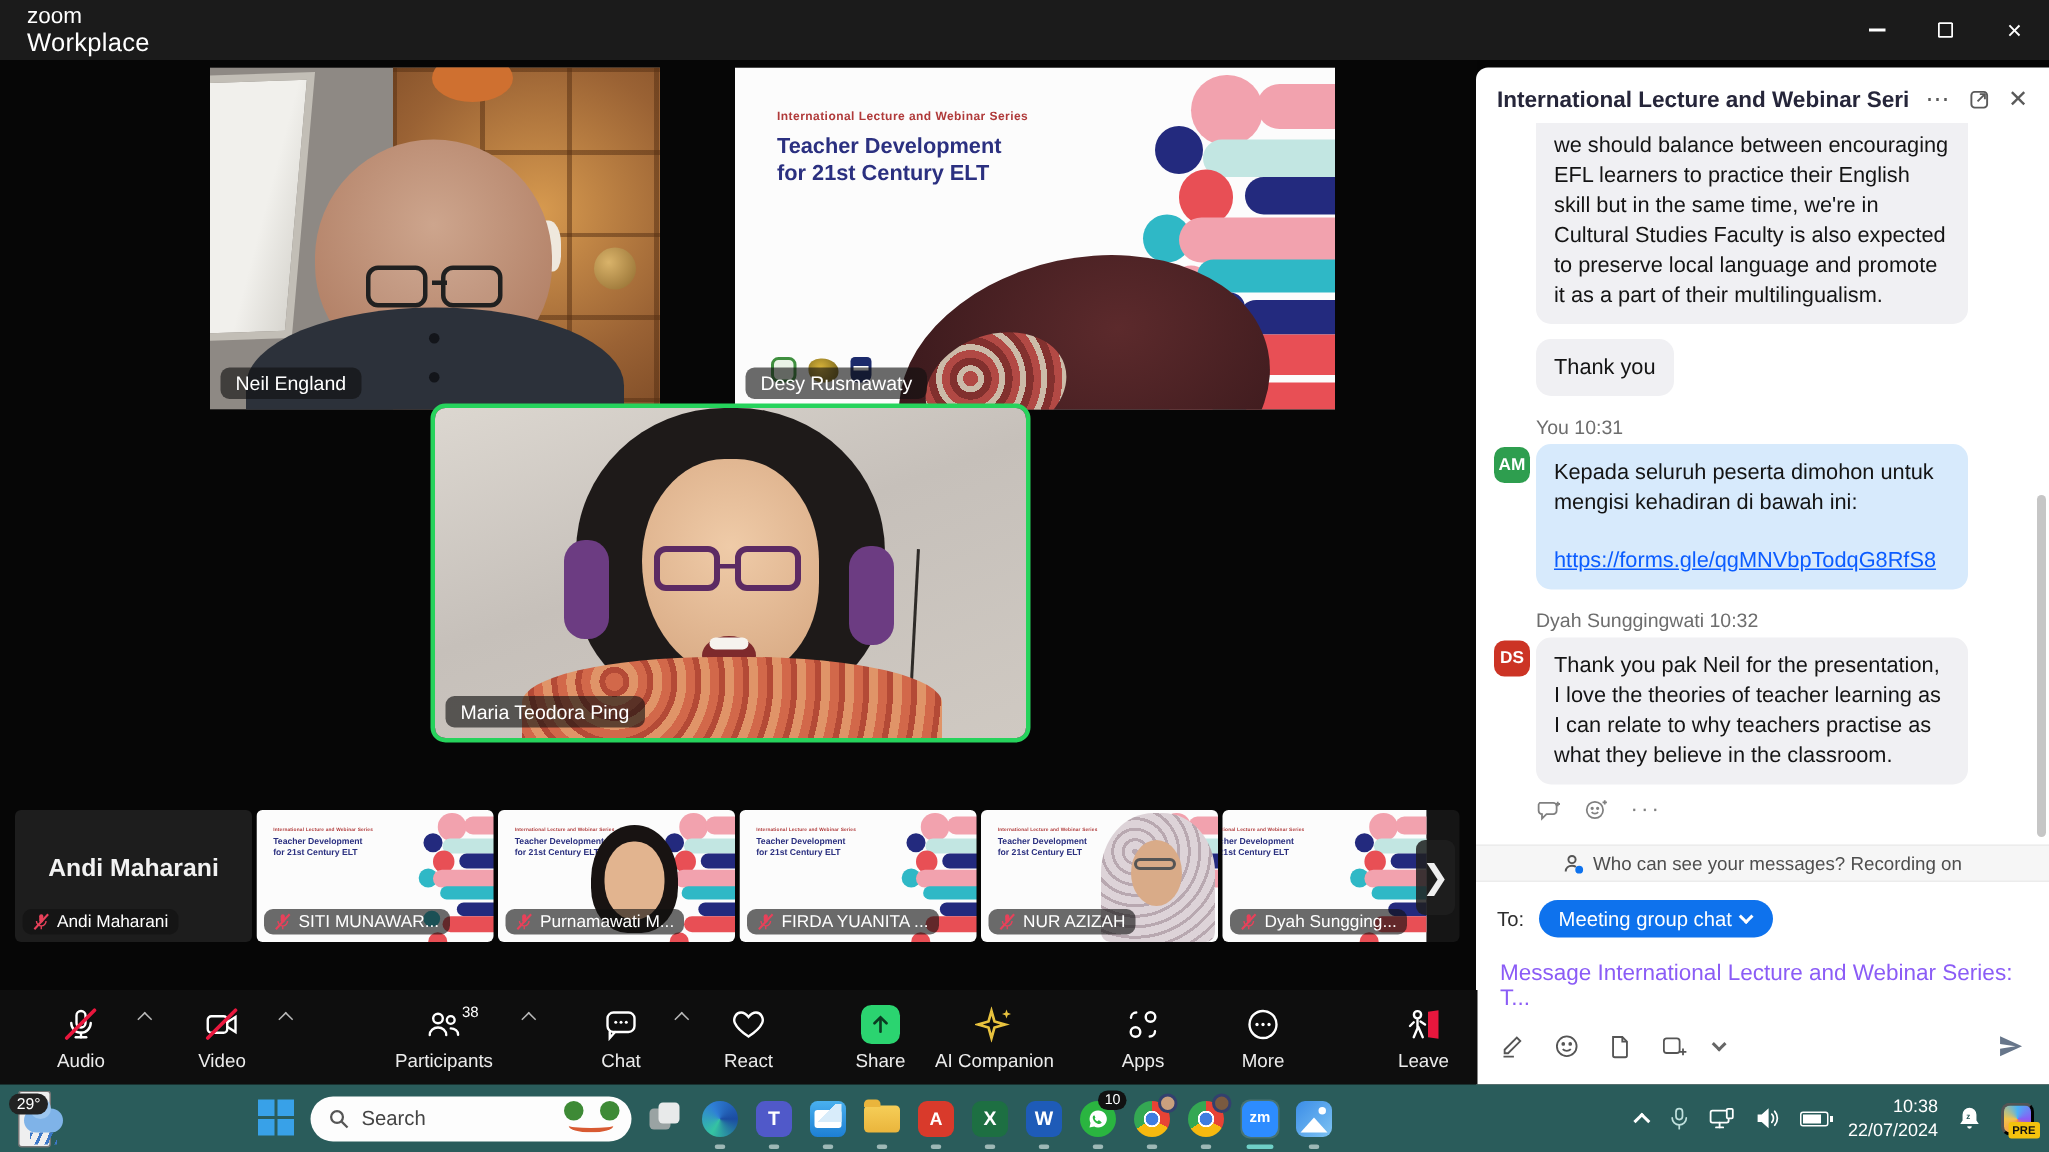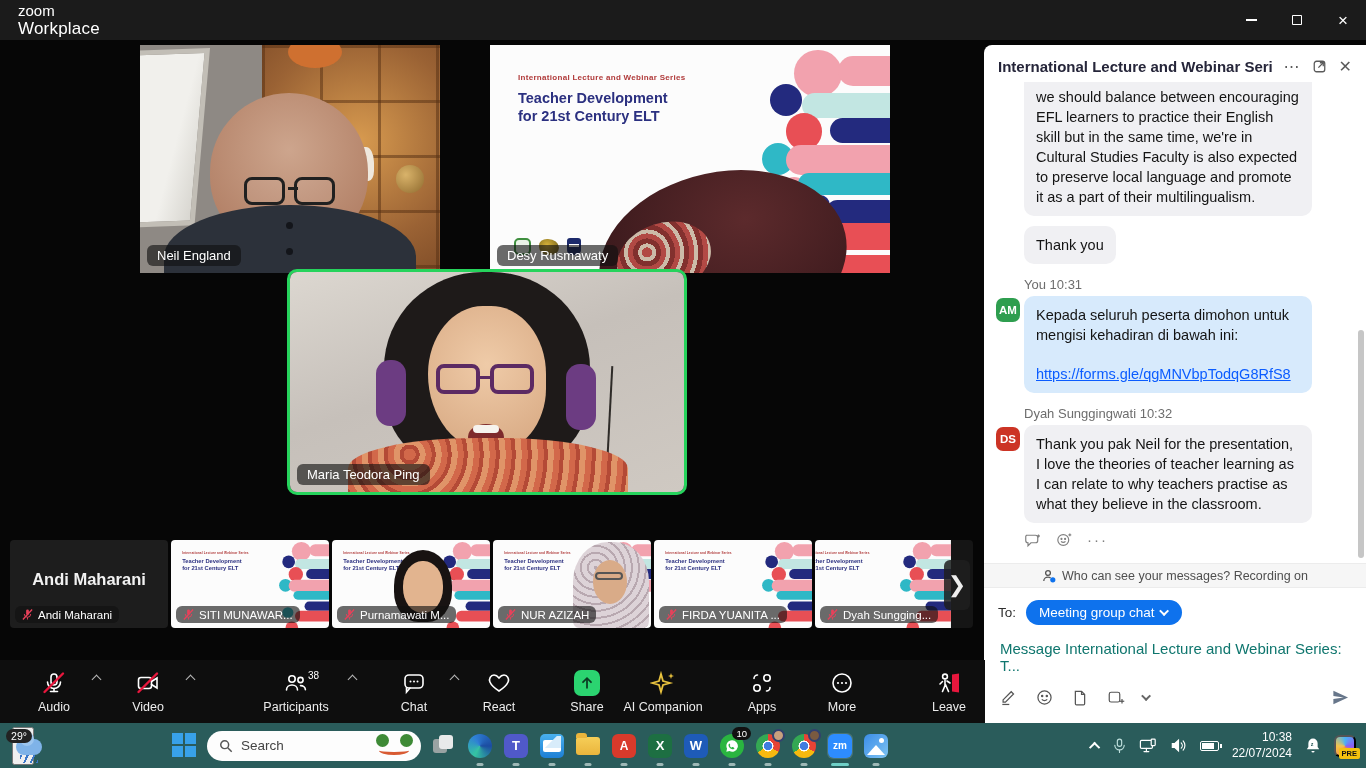--- a/index.html
+++ b/index.html
@@ -118,21 +118,21 @@
   .bgap {height:19px}
   .reactions {margin:9px 0 0 28px;display:flex;gap:15px;align-items:center;color:#808080}
   .react-btn {background:none;border:none;color:#808080;cursor:pointer;display:flex;align-items:center}
   .dots-txt {font-size:15px;letter-spacing:2px;line-height:0.5}
   .scroll-thumb {position:absolute;right:2px;top:248px;width:6px;height:228px;background:#c6c6c6;border-radius:3px;cursor:grab}
   .notice {flex:none;height:25px;background:#f6f6f6;border-top:1px solid #ececec;border-bottom:1px solid #ececec;display:flex;align-items:center;justify-content:center;gap:6px;font-size:12.5px;color:#4e4e4e}
   .to-row {flex:none;display:flex;align-items:center;gap:10px;padding:12px 14px 2px}
   .to-label {font-size:13.5px;color:#2e2e2e}
   .to-pill {display:flex;align-items:center;gap:7px;background:#0e72ed;color:#fff;font-size:13.5px;padding:5px 13px;border-radius:15px;border:none;cursor:pointer}
   .chev-dn-w {width:7px;height:7px;border-left:2px solid #fff;border-bottom:2px solid #fff;transform:rotate(-45deg) translateY(-2px);display:inline-block}
-  .input-ph {flex:none;padding:13px 16px 0;font-size:15px;color:#0f766e;cursor:text;min-height:34px}
+  .input-ph {flex:none;padding:13px 16px 0;font-size:15px;color:#8b5cf6;cursor:text;min-height:34px}
   .input-icons {flex:none;display:flex;align-items:center;gap:19px;padding:14px 16px 16px;margin-top:auto}
   .in-btn {background:none;border:none;cursor:pointer;display:flex;align-items:center;color:#555}
   .chev-dn-g {width:7px;height:7px;border-left:2px solid #666;border-bottom:2px solid #666;transform:rotate(-45deg) translateY(-2px);display:inline-block}
   .send-btn {margin-left:auto}
 
   
   .zoombar {position:absolute;left:0;top:660px;width:985px;height:63px;background:#0e0e0e;display:flex;align-items:center}
   .zb {display:flex;flex-direction:column;align-items:center;justify-content:center;gap:4px;height:100%;color:#ececec;font-size:12.5px;background:none;border:none;cursor:pointer;position:relative}
   .zb-icon {height:26px;display:flex;align-items:center;justify-content:center}
   .chev-up {width:7px;height:7px;border-left:1.8px solid #b9b9b9;border-top:1.8px solid #b9b9b9;transform:rotate(45deg);display:block}
@@ -397,39 +397,74 @@
                 <div>for 21st Century ELT</div>
               </div>
           </div>
           <div class="decor">
             <i class="d-c pink" style="left:76%;top:2%;width:12%;height:21%"></i>
               <i class="d-p pink" style="left:87%;top:5%;width:17%;height:13%"></i>
               <i class="d-c navy" style="left:70%;top:17%;width:8%;height:14%"></i>
               <i class="d-p lt" style="left:78%;top:21%;width:26%;height:11%"></i>
               <i class="d-c red" style="left:74%;top:30%;width:9%;height:16%"></i>
               <i class="d-p navy" style="left:85%;top:32%;width:19%;height:11%"></i>
+              <i class="d-c teal" style="left:68%;top:43%;width:8%;height:14%"></i>
               <i class="d-p pink" style="left:74%;top:44%;width:30%;height:13%"></i>
-          </div>
-        </div>
-        <div class="hijab">
-          <div class="hijab-face"></div>
-            <div class="hijab-glass"></div>
+              <i class="d-p teal" style="left:77%;top:56%;width:27%;height:10%"></i>
+              <i class="d-p navy" style="left:84%;top:68%;width:20%;height:10%"></i>
+              <i class="d-p red" style="left:78%;top:78%;width:26%;height:12%"></i>
+              <i class="d-c red" style="left:72%;top:90%;width:8%;height:14%"></i>
+          </div>
         </div>
         <div class="ntag mini">
           <svg width="11" height="13" viewBox="0 0 24 26">
               <rect x="9" y="2" width="6" height="12" rx="3" fill="#e8415a"></rect>
               <path d="M5 12a7 7 0 0 0 14 0" stroke="#e8415a" stroke-width="2" fill="none"></path>
               <line x1="12" y1="19" x2="12" y2="24" stroke="#e8415a" stroke-width="2"></line>
               <line x1="2" y1="24" x2="22" y2="2" stroke="#e8415a" stroke-width="3"></line>
             </svg>
+          <span>FIRDA YUANITA ...</span>
+        </div>
+      </div>
+
+      <div class="fs-tile">
+        <div class="slide-inner">
+          <div class="sl-text">
+            <div class="sl-series">International Lecture and Webinar  Series</div>
+            <div class="sl-title">
+                <div>Teacher Development</div>
+                <div>for 21st Century ELT</div>
+              </div>
+          </div>
+          <div class="decor">
+            <i class="d-c pink" style="left:76%;top:2%;width:12%;height:21%"></i>
+              <i class="d-p pink" style="left:87%;top:5%;width:17%;height:13%"></i>
+              <i class="d-c navy" style="left:70%;top:17%;width:8%;height:14%"></i>
+              <i class="d-p lt" style="left:78%;top:21%;width:26%;height:11%"></i>
+              <i class="d-c red" style="left:74%;top:30%;width:9%;height:16%"></i>
+              <i class="d-p navy" style="left:85%;top:32%;width:19%;height:11%"></i>
+              <i class="d-p pink" style="left:74%;top:44%;width:30%;height:13%"></i>
+          </div>
+        </div>
+        <div class="hijab">
+          <div class="hijab-face"></div>
+            <div class="hijab-glass"></div>
+        </div>
+        <div class="ntag mini">
+          <svg width="11" height="13" viewBox="0 0 24 26">
+              <rect x="9" y="2" width="6" height="12" rx="3" fill="#e8415a"></rect>
+              <path d="M5 12a7 7 0 0 0 14 0" stroke="#e8415a" stroke-width="2" fill="none"></path>
+              <line x1="12" y1="19" x2="12" y2="24" stroke="#e8415a" stroke-width="2"></line>
+              <line x1="2" y1="24" x2="22" y2="2" stroke="#e8415a" stroke-width="3"></line>
+            </svg>
           <span>NUR AZIZAH</span>
         </div>
       </div>
 
-      <div class="fs-tile">
+      <div class="fs-tile shift">
         <div class="slide-inner">
           <div class="sl-text">
             <div class="sl-series">International Lecture and Webinar  Series</div>
             <div class="sl-title">
                 <div>Teacher Development</div>
                 <div>for 21st Century ELT</div>
               </div>
           </div>
           <div class="decor">
             <i class="d-c pink" style="left:76%;top:2%;width:12%;height:21%"></i>
@@ -446,55 +481,20 @@
               <i class="d-c red" style="left:72%;top:90%;width:8%;height:14%"></i>
           </div>
         </div>
         <div class="ntag mini">
           <svg width="11" height="13" viewBox="0 0 24 26">
               <rect x="9" y="2" width="6" height="12" rx="3" fill="#e8415a"></rect>
               <path d="M5 12a7 7 0 0 0 14 0" stroke="#e8415a" stroke-width="2" fill="none"></path>
               <line x1="12" y1="19" x2="12" y2="24" stroke="#e8415a" stroke-width="2"></line>
               <line x1="2" y1="24" x2="22" y2="2" stroke="#e8415a" stroke-width="3"></line>
             </svg>
-          <span>FIRDA YUANITA ...</span>
-        </div>
-      </div>
-
-      <div class="fs-tile shift">
-        <div class="slide-inner">
-          <div class="sl-text">
-            <div class="sl-series">International Lecture and Webinar  Series</div>
-            <div class="sl-title">
-                <div>Teacher Development</div>
-                <div>for 21st Century ELT</div>
-              </div>
-          </div>
-          <div class="decor">
-            <i class="d-c pink" style="left:76%;top:2%;width:12%;height:21%"></i>
-              <i class="d-p pink" style="left:87%;top:5%;width:17%;height:13%"></i>
-              <i class="d-c navy" style="left:70%;top:17%;width:8%;height:14%"></i>
-              <i class="d-p lt" style="left:78%;top:21%;width:26%;height:11%"></i>
-              <i class="d-c red" style="left:74%;top:30%;width:9%;height:16%"></i>
-              <i class="d-p navy" style="left:85%;top:32%;width:19%;height:11%"></i>
-              <i class="d-c teal" style="left:68%;top:43%;width:8%;height:14%"></i>
-              <i class="d-p pink" style="left:74%;top:44%;width:30%;height:13%"></i>
-              <i class="d-p teal" style="left:77%;top:56%;width:27%;height:10%"></i>
-              <i class="d-p navy" style="left:84%;top:68%;width:20%;height:10%"></i>
-              <i class="d-p red" style="left:78%;top:78%;width:26%;height:12%"></i>
-              <i class="d-c red" style="left:72%;top:90%;width:8%;height:14%"></i>
-          </div>
-        </div>
-        <div class="ntag mini">
-          <svg width="11" height="13" viewBox="0 0 24 26">
-              <rect x="9" y="2" width="6" height="12" rx="3" fill="#e8415a"></rect>
-              <path d="M5 12a7 7 0 0 0 14 0" stroke="#e8415a" stroke-width="2" fill="none"></path>
-              <line x1="12" y1="19" x2="12" y2="24" stroke="#e8415a" stroke-width="2"></line>
-              <line x1="2" y1="24" x2="22" y2="2" stroke="#e8415a" stroke-width="3"></line>
-            </svg>
           <span>Dyah Sungging...</span>
         </div>
       </div>
     </div>
 
     <button class="strip-next">❯</button>
   </div>
 
   <aside class="chat">
     <div class="chat-head">

